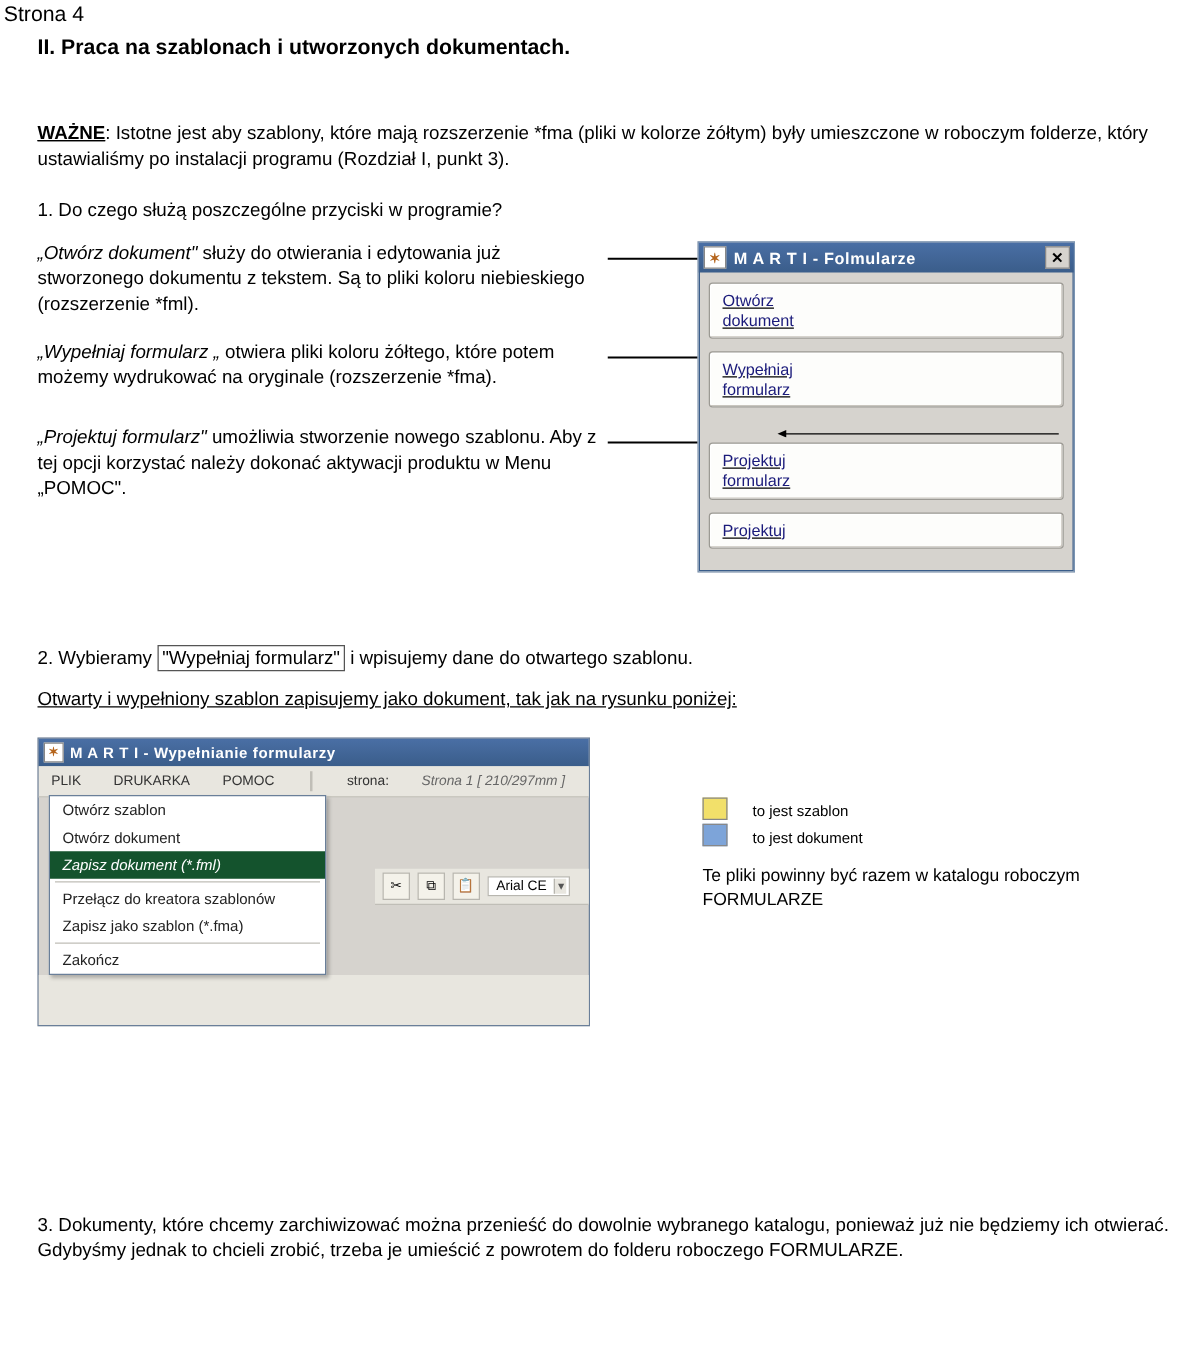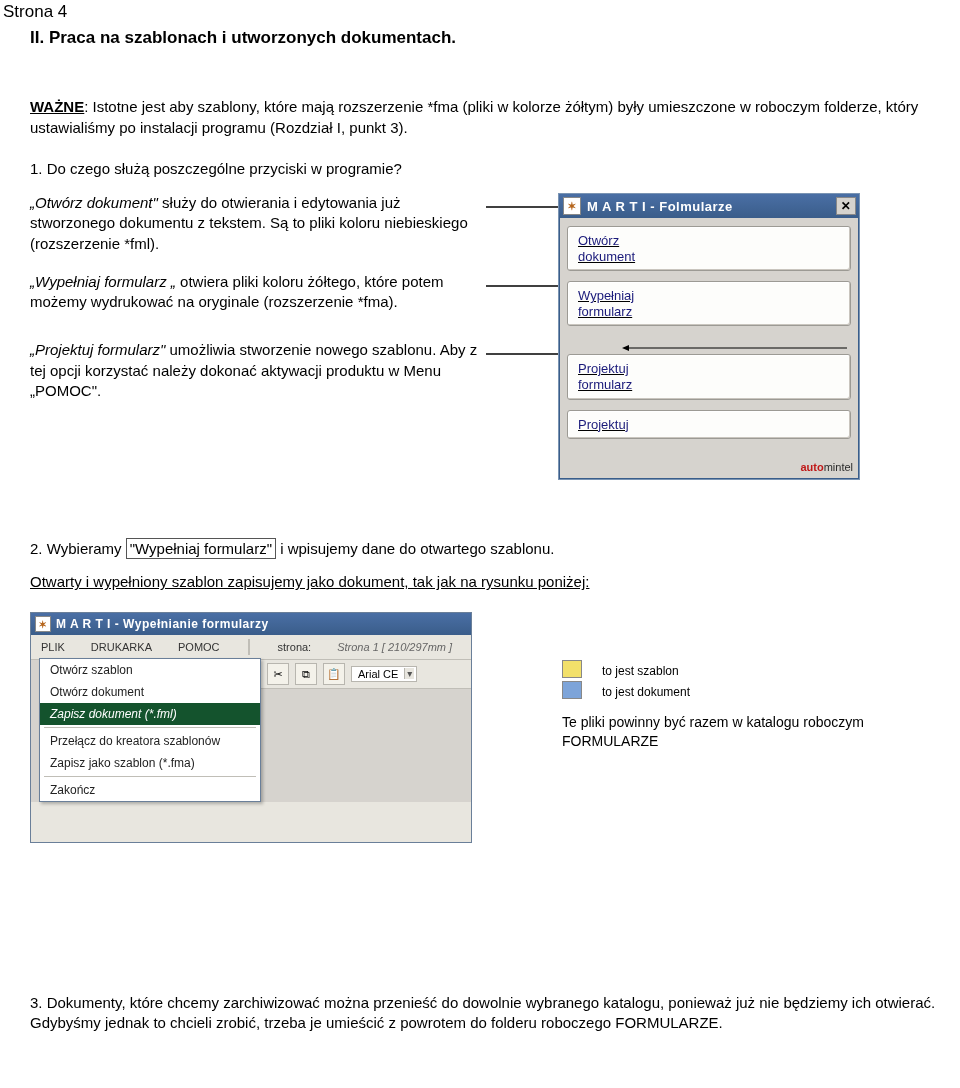--- a/index.html
+++ b/index.html
@@ -235,23 +235,20 @@
               <polygon points="55,3 62,0 62,6" fill="#000"></polygon>
             </svg>
           <div class="marti-btn">
             <span>Projektuj</span>
             <span>formularz</span>
           </div>
           <div class="marti-btn single">
             <span>Projektuj</span>
           </div>
         </div>
-        <div class="marti-footer">
-          <span class="brand"><b>auto</b><span>mintel</span></span>
-        </div>
       </div>
     </div>
   </div>
 
   <div class="step2-block">
     <div>
       <span>2. Wybieramy </span><span class="boxed">"Wypełniaj formularz"</span><span> i wpisujemy dane do otwartego szablonu.</span>
     </div>
     <div style="margin-top:16px" class="under">Otwarty i wypełniony szablon zapisujemy jako dokument, tak jak na rysunku poniżej:</div>
   </div>
@@ -263,21 +260,21 @@
         <span>M A R T I  -  Wypełnianie formularzy</span>
       </div>
       <div class="menubar">
         <span>PLIK</span>
         <span>DRUKARKA</span>
         <span>POMOC</span>
         <span class="sep"></span>
         <span>strona:</span>
         <span class="italic">Strona 1    [ 210/297mm ]</span>
       </div>
-      <div style="display:flex;align-items:flex-start;">
+      <div style="display:flex;align-items:center;gap:39px;">
         <div class="dropdown">
           <div class="item">Otwórz szablon</div>
           <div class="item">Otwórz dokument</div>
           <div class="item sel">Zapisz dokument (*.fml)</div>
           <div class="div"></div>
           <div class="item">Przełącz do kreatora szablonów</div>
           <div class="item">Zapisz jako szablon (*.fma)</div>
           <div class="div"></div>
           <div class="item">Zakończ</div>
         </div>

